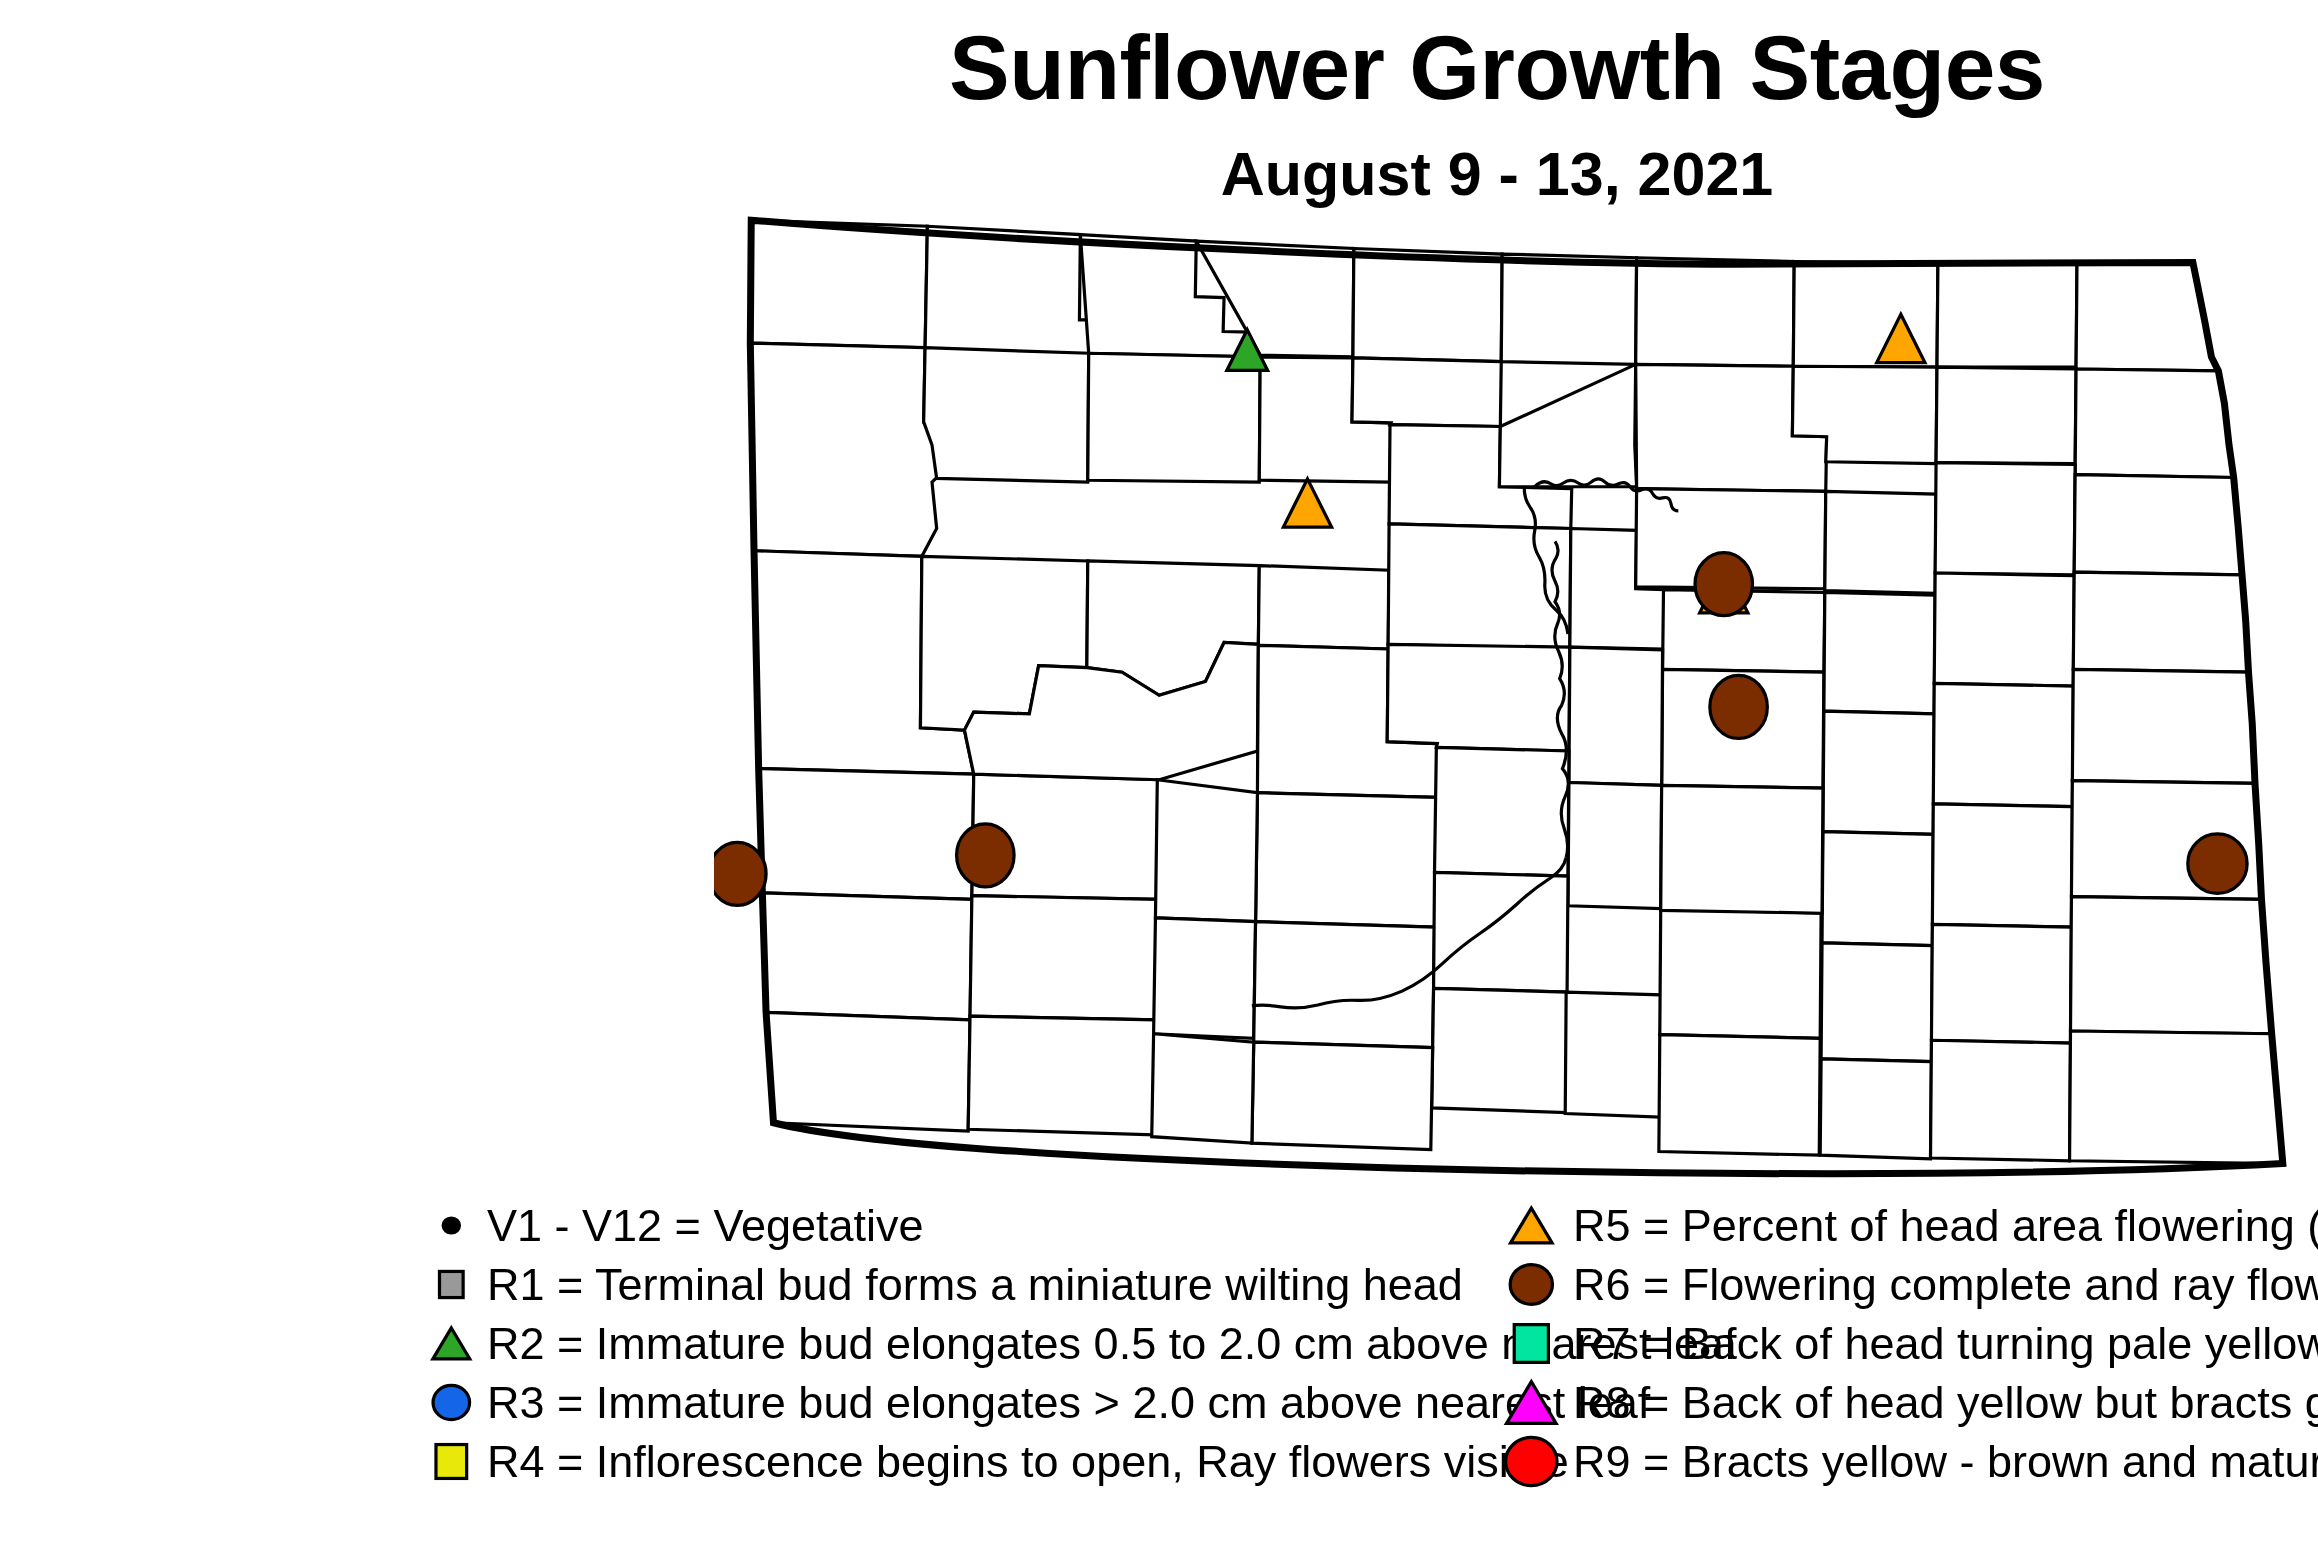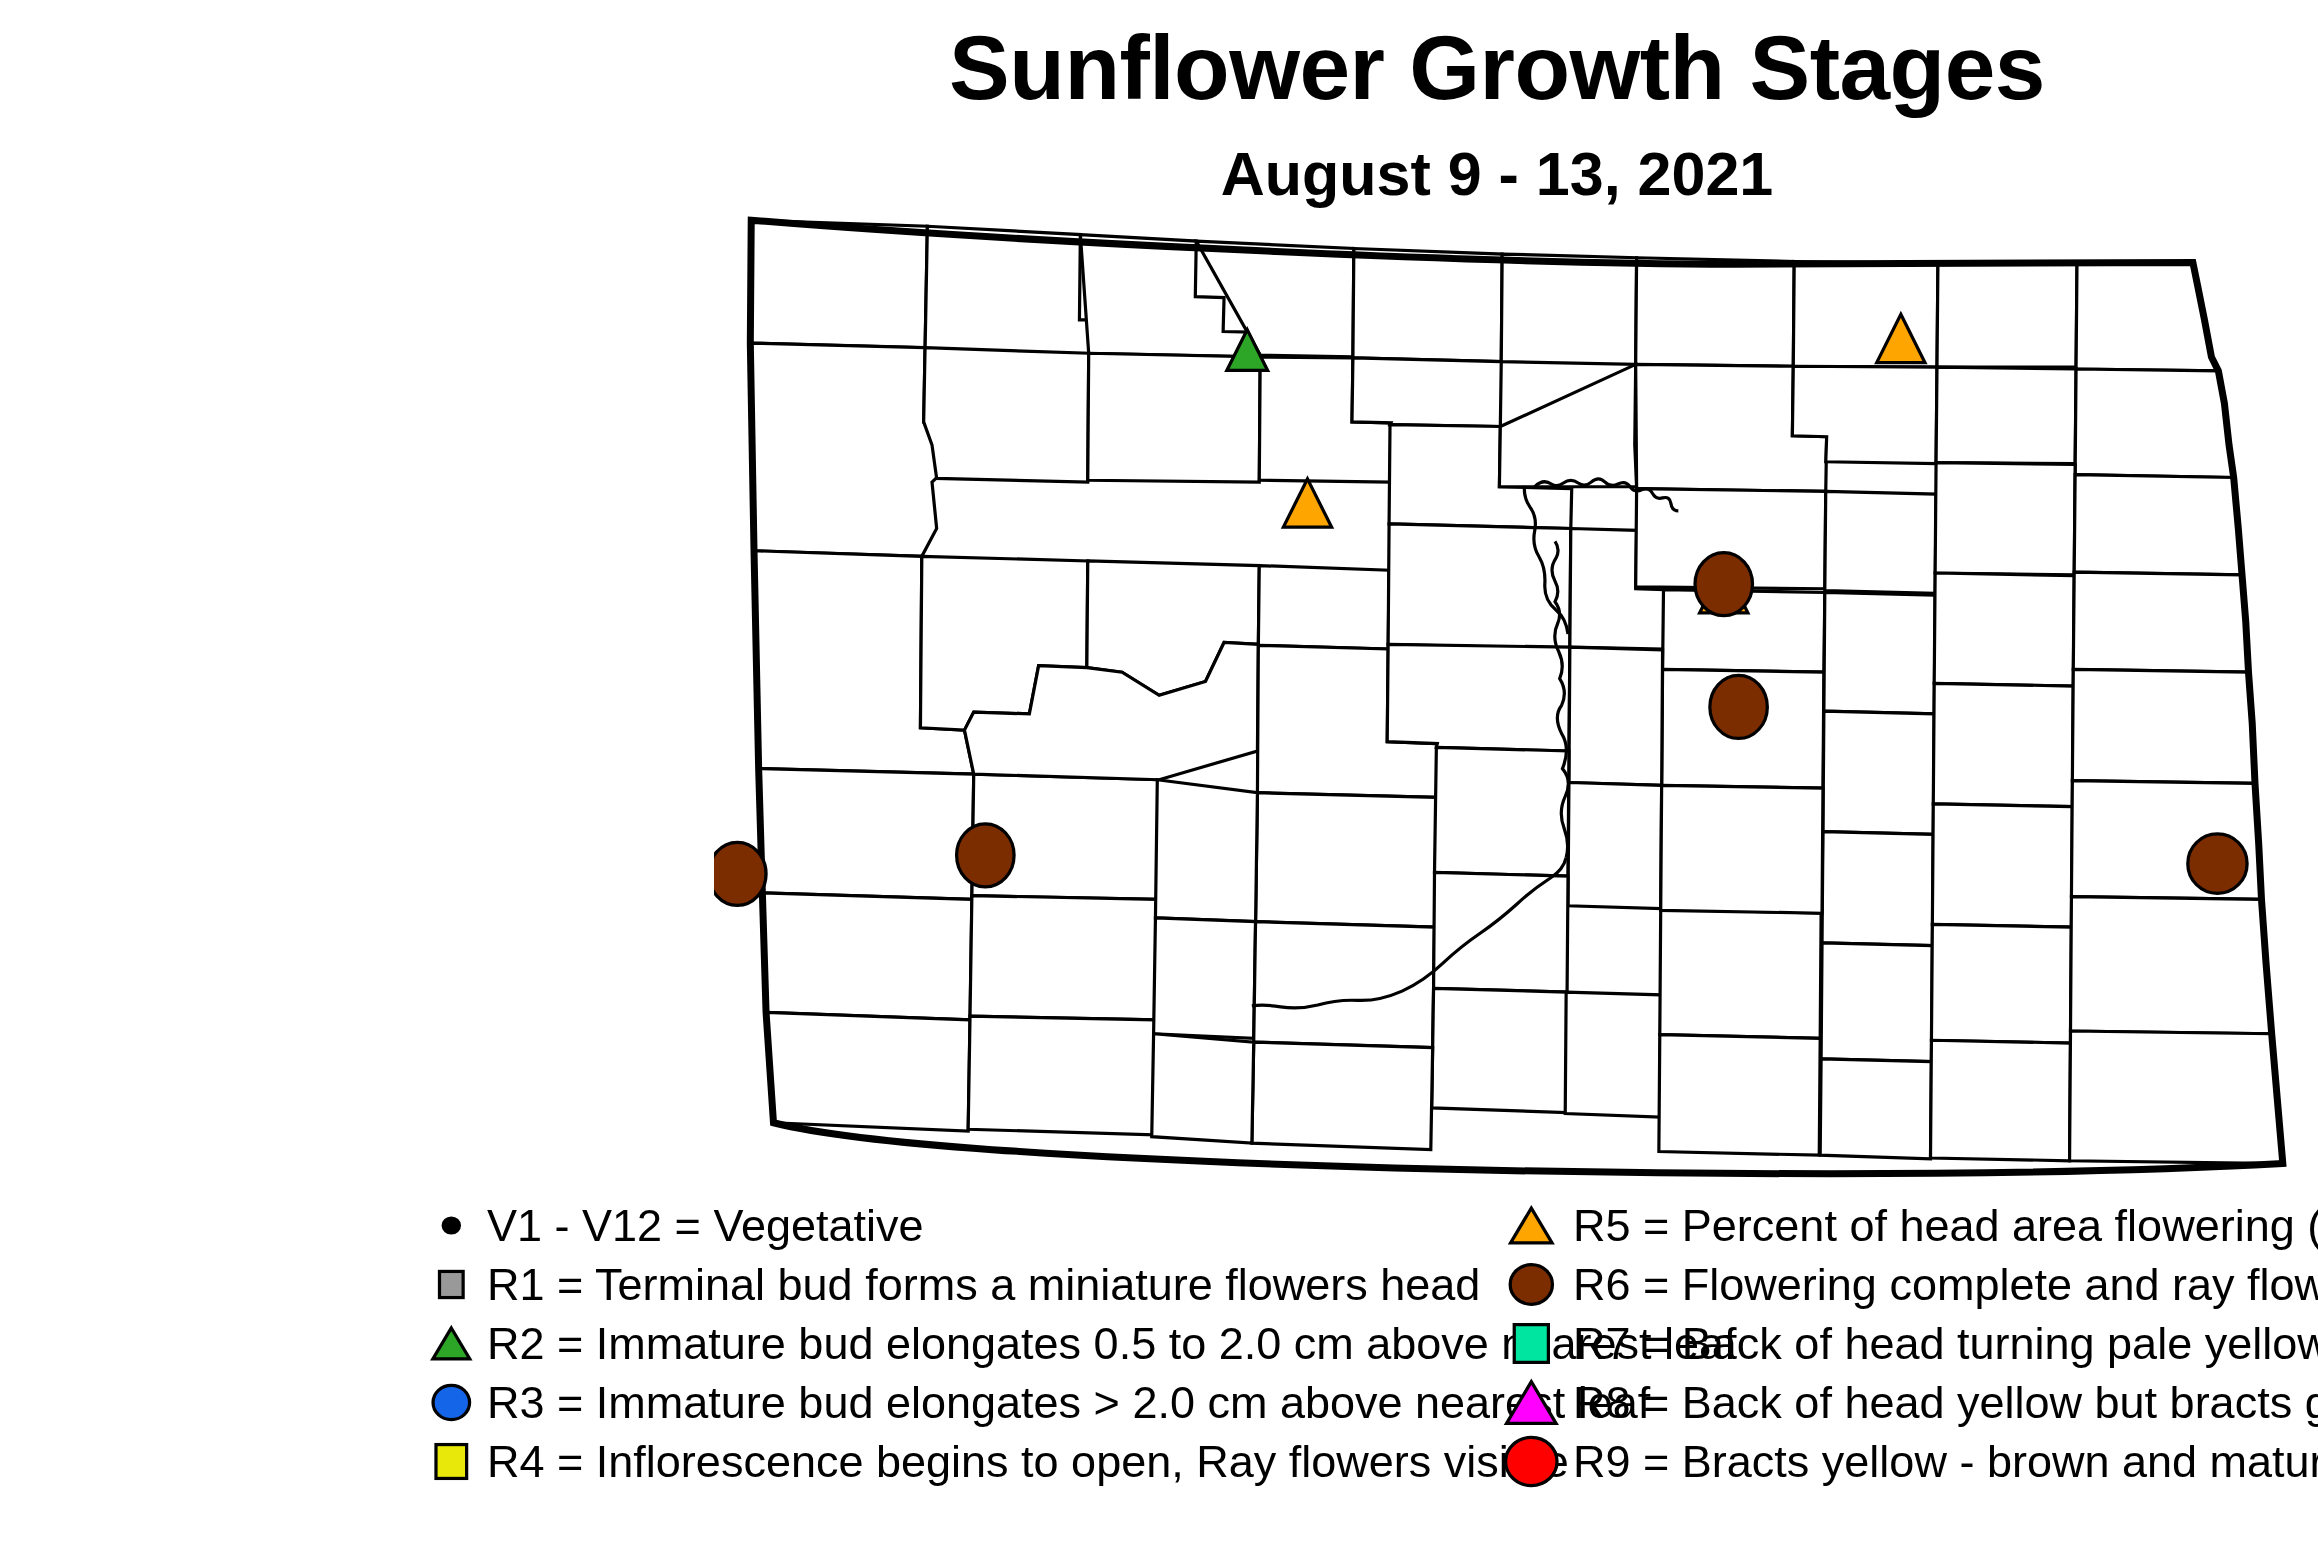--- a/index.html
+++ b/index.html
@@ -188,21 +188,21 @@
             </svg>
           </span>
           <span class="legtext">V1 - V12 = Vegetative</span>
         </div>
         <div class="legrow">
           <span class="legmark">
             <svg width="56" height="59" viewBox="0 0 120 128" xmlns="http://www.w3.org/2000/svg">
               <rect x="26.35" y="35.65" width="51.3" height="56.7" fill="#999999" stroke="#000" stroke-width="7"></rect>
             </svg>
           </span>
-          <span class="legtext">R1 = Terminal bud forms a miniature flowers head</span>
+          <span class="legtext">R1 = Terminal bud forms a miniature wilting head</span>
         </div>
         <div class="legrow">
           <span class="legmark">
             <svg width="56" height="59" viewBox="0 0 120 128" xmlns="http://www.w3.org/2000/svg">
               <polygon points="52,30.4 92,97.6 12,97.6" fill="#2DA527" stroke="#000" stroke-width="7"></polygon>
             </svg>
           </span>
           <span class="legtext">R2 = Immature bud elongates 0.5 to 2.0 cm above nearest leaf</span>
         </div>
         <div class="legrow">

